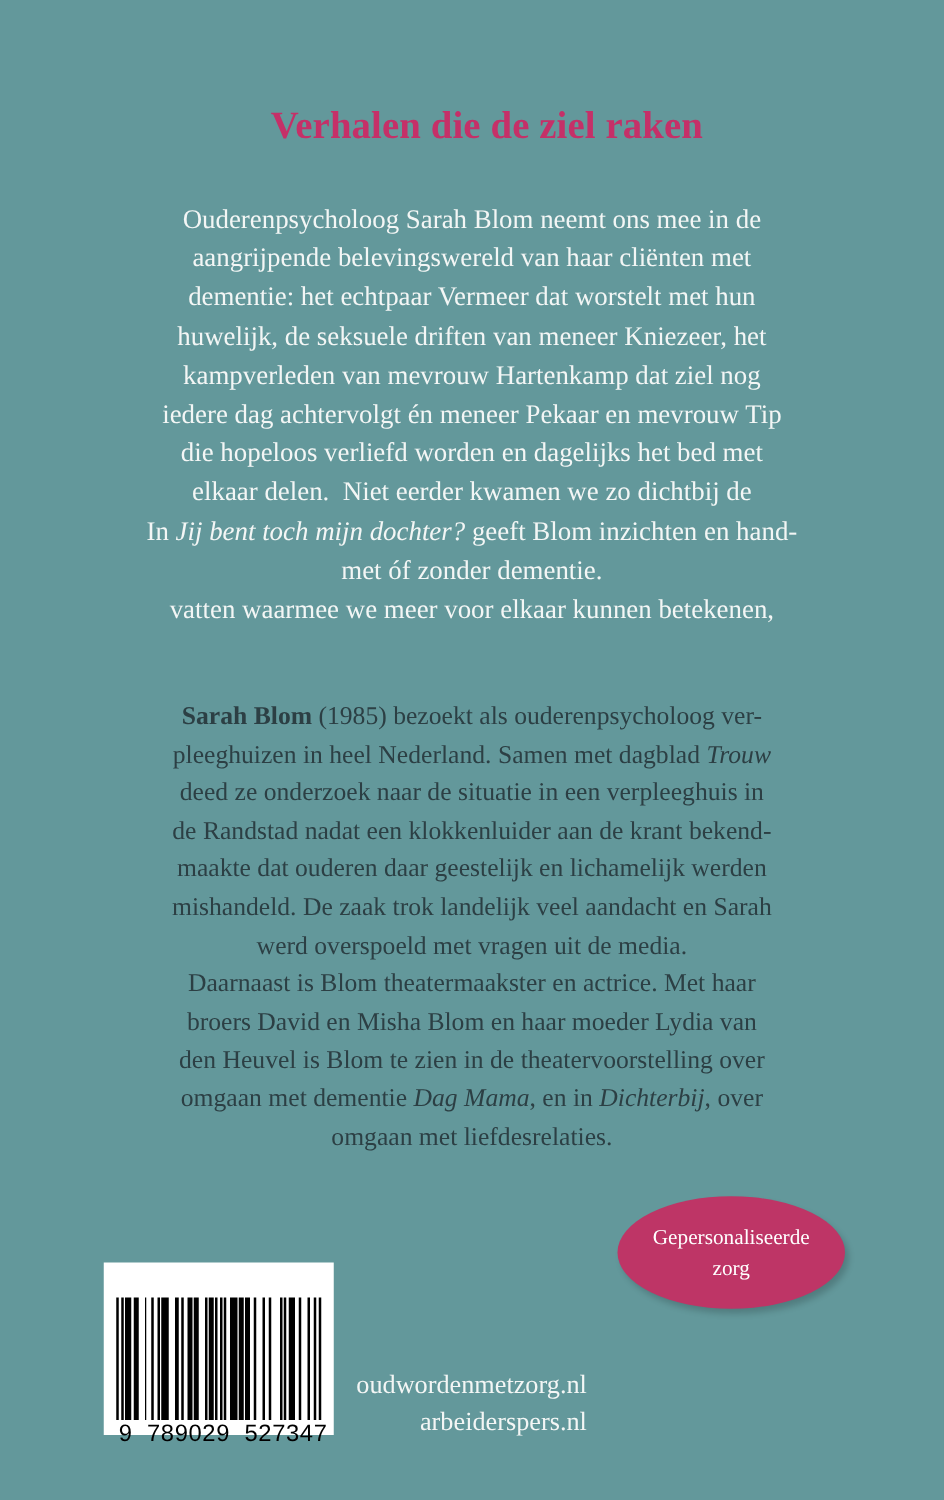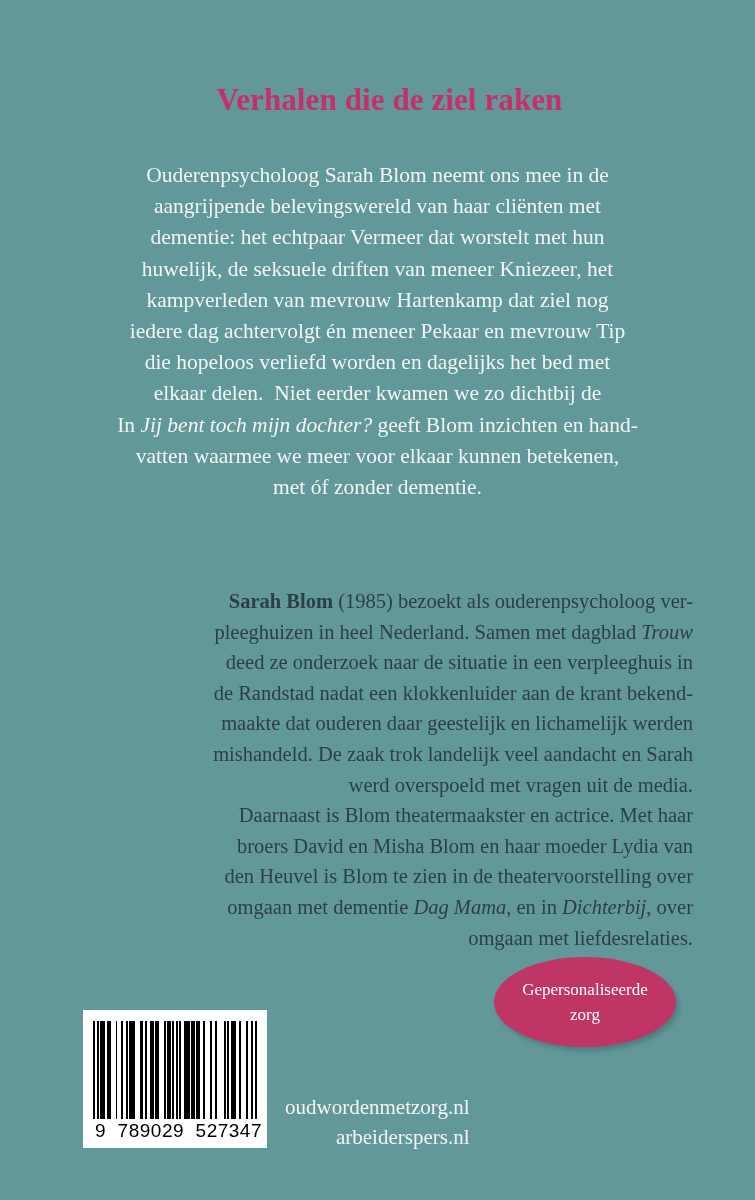--- a/index.html
+++ b/index.html
@@ -49,25 +49,24 @@
   }
   .blurb .ln { display: block; white-space: pre; }
   .blurb i { font-style: italic; }
 
   
   .bio {
     position: absolute;
     top: 558px;
     left: 62px;
     width: 631px;
-    text-align: right;
+    text-align: center;
     font-size: 20.5px;
     line-height: 30.6px;
     color: #2c3f44;
-    margin-top: 28px;
   }
   .bio .ln { display: block; white-space: pre; }
   .bio i { font-style: italic; }
   .bio b { font-weight: bold; }
 
   
   .badge {
     position: absolute;
     left: 494px;
     top: 957px;
@@ -88,21 +87,21 @@
 
   
   .barcode-box {
     position: absolute;
     left: 83px;
     top: 1010px;
     width: 184px;
     height: 138px;
     background: #ffffff;
     box-sizing: border-box;
-    padding: 11px 12px 4px 12px;
+    padding: 28px 12px 4px 12px;
   }
   .bars {
     height: 98px;
     width: 100%;
     display: flex;
     align-items: stretch;
     justify-content: center;
     gap: 0;
   }
   .bar { background: #000; }
@@ -138,22 +137,22 @@
   <div class="blurb">
     <span class="ln">Ouderenpsycholoog Sarah Blom neemt ons mee in de</span>
     <span class="ln">aangrijpende belevingswereld van haar cliënten met</span>
     <span class="ln">dementie: het echtpaar Vermeer dat worstelt met hun</span>
     <span class="ln">huwelijk, de seksuele driften van meneer Kniezeer, het</span>
     <span class="ln">kampverleden van mevrouw Hartenkamp dat ziel nog</span>
     <span class="ln">iedere dag achtervolgt én meneer Pekaar en mevrouw Tip</span>
     <span class="ln">die hopeloos verliefd worden en dagelijks het bed met</span>
     <span class="ln">elkaar delen.  Niet eerder kwamen we zo dichtbij de</span>
     <span class="ln"><span>In </span><i>Jij bent toch mijn dochter?</i><span> geeft Blom inzichten en hand-</span></span>
+    <span class="ln">met óf zonder dementie.</span>
     <span class="ln">vatten waarmee we meer voor elkaar kunnen betekenen,</span>
-    <span class="ln">met óf zonder dementie.</span>
   </div>
 
   <div class="bio">
     <span class="ln"><b>Sarah Blom</b><span> (1985) bezoekt als ouderenpsycholoog ver-</span></span>
     <span class="ln"><span>pleeghuizen in heel Nederland. Samen met dagblad </span><i>Trouw</i></span>
     <span class="ln">deed ze onderzoek naar de situatie in een verpleeghuis in</span>
     <span class="ln">de Randstad nadat een klokkenluider aan de krant bekend-</span>
     <span class="ln">maakte dat ouderen daar geestelijk en lichamelijk werden</span>
     <span class="ln">mishandeld. De zaak trok landelijk veel aandacht en Sarah</span>
     <span class="ln">werd overspoeld met vragen uit de media.</span>

